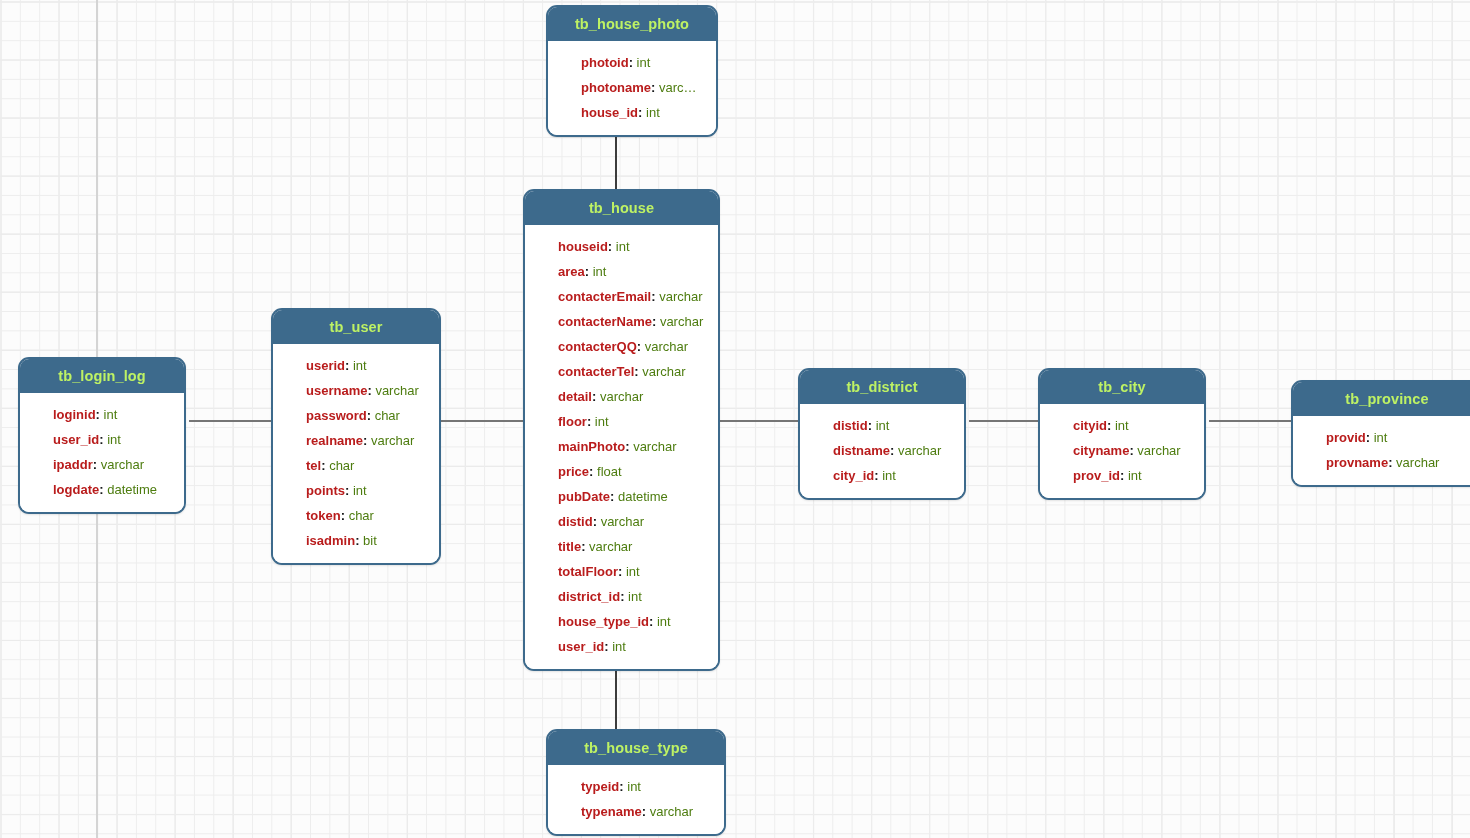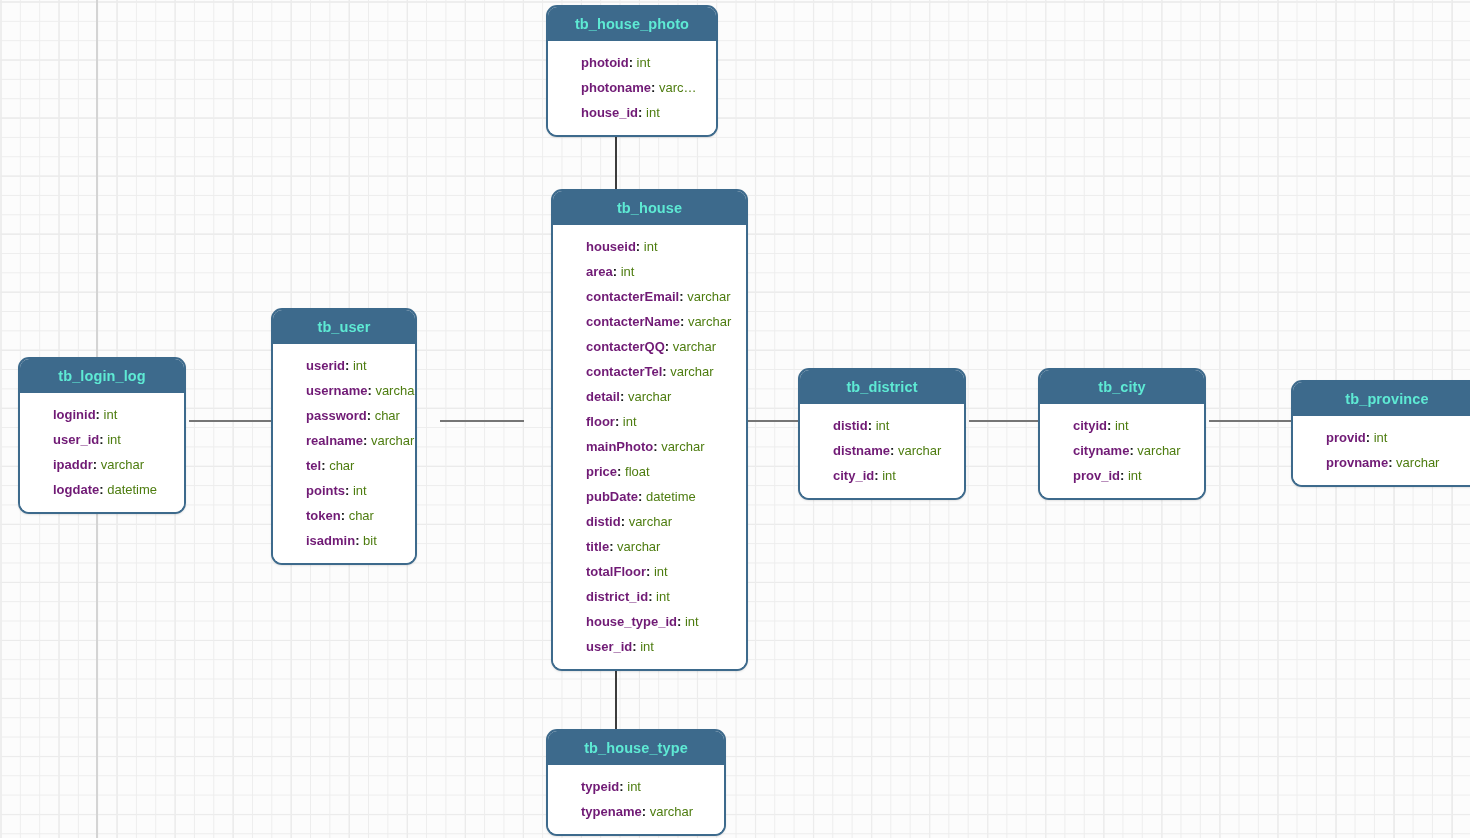--- a/index.html
+++ b/index.html
@@ -58,21 +58,21 @@
     position: absolute;
     box-sizing: border-box;
     background: #ffffff;
     border: 2px solid #3d6a8c;
     border-radius: 11px;
     box-shadow: 0 1px 2px rgba(0,0,0,0.10);
     overflow: hidden;
   }
   .table-header {
     background: #3d6a8c;
-    color: #5eead4;
+    color: #bef264;
     font-size: 14.5px;
     font-weight: bold;
     text-align: center;
     line-height: 34px;
     height: 34px;
     letter-spacing: 0.1px;
     white-space: nowrap;
     overflow: hidden;
   }
   .table-body {
@@ -82,21 +82,21 @@
   .field-row {
     font-size: 13px;
     line-height: 25px;
     height: 25px;
     padding-left: 33px;
     white-space: nowrap;
     overflow: hidden;
     color: #9b9b9b;
   }
   .field-name {
-    color: #701a75;
+    color: #b91c1c;
     font-weight: bold;
   }
   .field-colon {
     color: #16181a;
     font-weight: bold;
   }
   .field-type {
     color: #4d7c0f;
     font-weight: normal;
   }
@@ -117,21 +117,21 @@
     </div>
   <div id="table-layer">
       <div class="table-box" style="left: 546px; top: 5px; width: 172px;">
         <div class="table-header">tb_house_photo</div>
         <div class="table-body">
           <div class="field-row"><span class="field-name">photoid</span><span class="field-colon">:&nbsp;</span><span class="field-type">int</span></div>
           <div class="field-row"><span class="field-name">photoname</span><span class="field-colon">:&nbsp;</span><span class="field-type">varc…</span></div>
           <div class="field-row"><span class="field-name">house_id</span><span class="field-colon">:&nbsp;</span><span class="field-type">int</span></div>
         </div>
       </div>
-      <div class="table-box" style="left: 523px; top: 189px; width: 197px; margin-left: 28px;">
+      <div class="table-box" style="left: 523px; top: 189px; width: 197px;">
         <div class="table-header">tb_house</div>
         <div class="table-body">
           <div class="field-row"><span class="field-name">houseid</span><span class="field-colon">:&nbsp;</span><span class="field-type">int</span></div>
           <div class="field-row"><span class="field-name">area</span><span class="field-colon">:&nbsp;</span><span class="field-type">int</span></div>
           <div class="field-row"><span class="field-name">contacterEmail</span><span class="field-colon">:&nbsp;</span><span class="field-type">varchar</span></div>
           <div class="field-row"><span class="field-name">contacterName</span><span class="field-colon">:&nbsp;</span><span class="field-type">varchar</span></div>
           <div class="field-row"><span class="field-name">contacterQQ</span><span class="field-colon">:&nbsp;</span><span class="field-type">varchar</span></div>
           <div class="field-row"><span class="field-name">contacterTel</span><span class="field-colon">:&nbsp;</span><span class="field-type">varchar</span></div>
           <div class="field-row"><span class="field-name">detail</span><span class="field-colon">:&nbsp;</span><span class="field-type">varchar</span></div>
           <div class="field-row"><span class="field-name">floor</span><span class="field-colon">:&nbsp;</span><span class="field-type">int</span></div>
@@ -139,21 +139,21 @@
           <div class="field-row"><span class="field-name">price</span><span class="field-colon">:&nbsp;</span><span class="field-type">float</span></div>
           <div class="field-row"><span class="field-name">pubDate</span><span class="field-colon">:&nbsp;</span><span class="field-type">datetime</span></div>
           <div class="field-row"><span class="field-name">distid</span><span class="field-colon">:&nbsp;</span><span class="field-type">varchar</span></div>
           <div class="field-row"><span class="field-name">title</span><span class="field-colon">:&nbsp;</span><span class="field-type">varchar</span></div>
           <div class="field-row"><span class="field-name">totalFloor</span><span class="field-colon">:&nbsp;</span><span class="field-type">int</span></div>
           <div class="field-row"><span class="field-name">district_id</span><span class="field-colon">:&nbsp;</span><span class="field-type">int</span></div>
           <div class="field-row"><span class="field-name">house_type_id</span><span class="field-colon">:&nbsp;</span><span class="field-type">int</span></div>
           <div class="field-row"><span class="field-name">user_id</span><span class="field-colon">:&nbsp;</span><span class="field-type">int</span></div>
         </div>
       </div>
-      <div class="table-box" style="left: 271px; top: 308px; width: 146px;">
+      <div class="table-box" style="left: 271px; top: 308px; width: 170px;">
         <div class="table-header">tb_user</div>
         <div class="table-body">
           <div class="field-row"><span class="field-name">userid</span><span class="field-colon">:&nbsp;</span><span class="field-type">int</span></div>
           <div class="field-row"><span class="field-name">username</span><span class="field-colon">:&nbsp;</span><span class="field-type">varchar</span></div>
           <div class="field-row"><span class="field-name">password</span><span class="field-colon">:&nbsp;</span><span class="field-type">char</span></div>
           <div class="field-row"><span class="field-name">realname</span><span class="field-colon">:&nbsp;</span><span class="field-type">varchar</span></div>
           <div class="field-row"><span class="field-name">tel</span><span class="field-colon">:&nbsp;</span><span class="field-type">char</span></div>
           <div class="field-row"><span class="field-name">points</span><span class="field-colon">:&nbsp;</span><span class="field-type">int</span></div>
           <div class="field-row"><span class="field-name">token</span><span class="field-colon">:&nbsp;</span><span class="field-type">char</span></div>
           <div class="field-row"><span class="field-name">isadmin</span><span class="field-colon">:&nbsp;</span><span class="field-type">bit</span></div>

